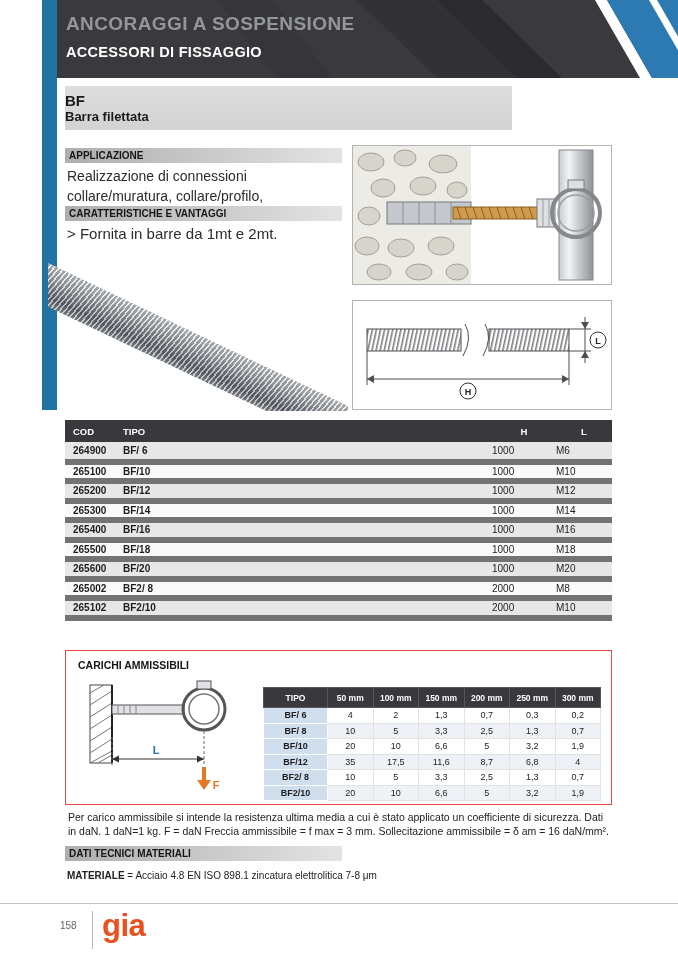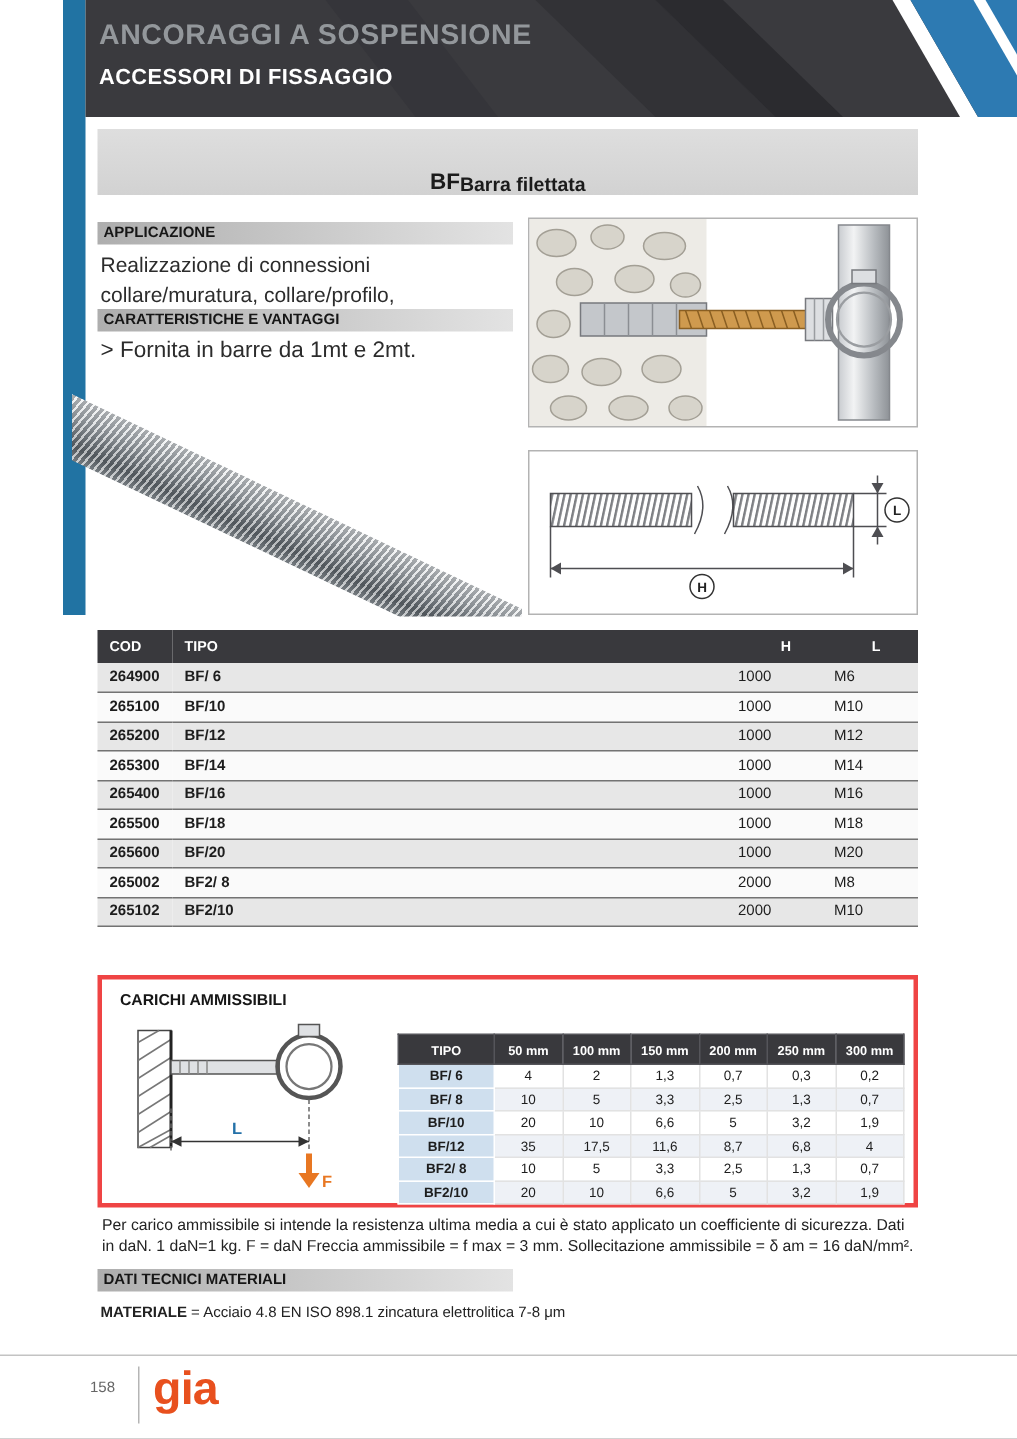--- a/index.html
+++ b/index.html
@@ -9,23 +9,23 @@
   
   .blue-bar { position:absolute; left:42px; top:0; width:15px; height:410px; background:#2173a3; }
 
   
   .header-band { position:absolute; left:57px; top:0; width:621px; height:78px; background:#3a3a3e; overflow:hidden; }
   .header-band svg { position:absolute; left:0; top:0; }
   .hdr-t1 { position:absolute; left:9px; top:13px; font-size:19px; font-weight:bold; color:#93979b; letter-spacing:.4px; }
   .hdr-t2 { position:absolute; left:9px; top:44px; font-size:14.5px; font-weight:bold; color:#ffffff; letter-spacing:.3px; }
 
   
-  .bf-box { position:absolute; left:65px; top:86px; width:547px; height:44px;
-    background:linear-gradient(180deg,#dedede,#d2d2d2); display:flex; flex-direction:row;
-    align-items:flex-end; justify-content:center; }
+  .bf-box { position:absolute; left:65px; top:86px; width:447px; height:44px;
+    background:linear-gradient(180deg,#dedede,#d2d2d2); display:flex; flex-direction:column;
+    align-items:flex-start; justify-content:center; }
   .bf-code { font-size:15px; font-weight:bold; color:#1b1b1b; }
   .bf-sub  { font-size:13px; font-weight:bold; color:#1b1b1b; }
 
   
   .section-bar { position:absolute; width:277px; height:15px; line-height:15px;
     background:linear-gradient(to right,#aeaeae,#e3e3e3); font-size:10px; font-weight:bold;
     color:#161616; padding-left:4px; }
   .bar-applicazione { left:65px; top:148px; }
   .bar-caratteristiche { left:65px; top:206px; }
   .bar-dati { left:65px; top:846px; }
@@ -42,28 +42,28 @@
     border-radius:4px;
     background:
       repeating-linear-gradient(105deg, rgba(255,255,255,.55) 0px, rgba(255,255,255,.55) 1.5px, rgba(60,66,72,.38) 1.5px, rgba(60,66,72,.38) 4px),
       linear-gradient(180deg,#eceeef 0%,#bcc1c5 30%,#878d92 55%,#5c6267 78%,#9aa0a4 100%); }
 
   
   .main-table { position:absolute; left:65px; top:420px; width:547px; border-collapse:collapse; font-size:10px; color:#1d1d1d; table-layout:fixed; }
   .main-table .c-cod { width:50px; } .main-table .c-h { width:64px; } .main-table .c-l { width:56px; }
   .main-table th { background:#39393d; color:#fff; font-weight:bold; height:22px; font-size:9.5px; text-align:left; padding:0 8px; }
   .main-table th:nth-child(3), .main-table th:nth-child(4) { text-align:center; padding:0; }
-  .main-table td { height:19.5px; padding:0 8px; border-bottom:1px solid #737373; }
+  .main-table td { height:19.5px; padding:0 8px; border-bottom:6px solid #737373; }
   .main-table td:nth-child(1), .main-table td:nth-child(2) { font-weight:bold; }
   .main-table td:nth-child(3), .main-table td:nth-child(4) { padding:0; font-weight:normal; }
   .main-table tbody tr:nth-child(odd)  { background:#e7e7e7; }
   .main-table tbody tr:nth-child(even) { background:#fafafa; }
 
   
-  .loads-box { position:absolute; left:65px; top:650px; width:547px; height:155px; border:3px solid #ef4444; background:#fff; }
+  .loads-box { position:absolute; left:65px; top:650px; width:547px; height:155px; border:1px solid #ef4444; background:#fff; }
   .loads-title { position:absolute; left:12px; top:8px; font-size:10.5px; font-weight:bold; color:#161616; }
   .loads-drawing { position:absolute; left:14px; top:28px; }
   .loads-table { position:absolute; left:197px; top:36px; width:338px; border-collapse:collapse; font-size:9px; color:#1d1d1d; table-layout:fixed; }
   .loads-table .c-tipo { width:64px; }
   .loads-table th { background:#39393d; color:#fff; height:20px; font-size:8.5px; font-weight:bold; text-align:center; border:1px solid #55555a; }
   .loads-table td { height:15.5px; text-align:center; border:1px solid #e2e2e2; background:#fff; }
   .loads-table td:first-child { background:#cfdfee; font-weight:bold; border:1px solid #fff; }
   .loads-table tbody tr:nth-child(even) td:not(:first-child) { background:#eef1f6; }
 
   .note { position:absolute; left:68px; top:811px; width:545px; font-size:10.5px; line-height:1.3; color:#222; }

